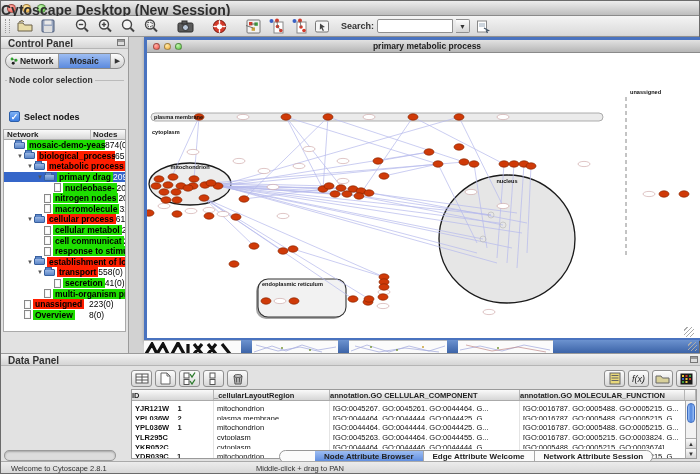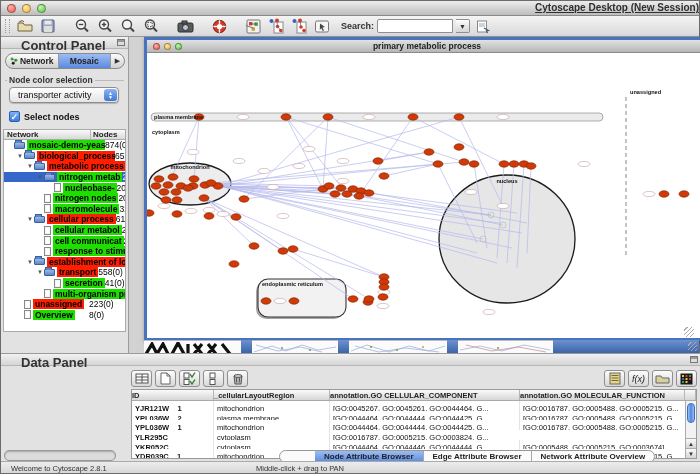--- a/index.html
+++ b/index.html
@@ -3,22 +3,22 @@
 <meta charset="utf-8">
 <style>
   * { margin:0; padding:0; box-sizing:border-box; }
   html,body { width:700px; height:474px; font-family:"Liberation Sans", sans-serif; background:#e8e8e8; overflow:hidden; }
   .app { position:absolute; left:0; top:0; width:700px; height:474px; border:1px solid #6b6b6b; background:#e4e4e4; }
 
   
   .titlebar { position:absolute; left:0; top:0; width:100%; height:15px;
     background:linear-gradient(#ededed,#bdbdbd); border-bottom:1px solid #8a8a8a;
     border-radius:5px 5px 0 0; }
-  .titlebar .title { position:absolute; left:0; right:0; top:1px; text-align:right;
-    font-size:10px; font-weight:bold; color:#2e2e2e;text-decoration:underline; }
+  .titlebar .title { position:absolute; left:0; right:0; top:1px; text-align:left;
+    font-size:14px; font-weight:bold; color:#2e2e2e;text-decoration:underline; }
   .lights { position:absolute; left:6px; top:3px; display:flex; gap:6px; }
   .light { width:9px; height:9px; border-radius:50%; border:1px solid rgba(0,0,0,.35); }
   .light.red { background:radial-gradient(circle at 35% 30%, #ffb0a8, #f3564a); }
   .light.yellow { background:radial-gradient(circle at 35% 30%, #ffe9a8, #f5b23c); }
   .light.green { background:radial-gradient(circle at 35% 30%, #c4f7b0, #58c43e); }
 
   
   .toolbar { position:absolute; left:0; top:15px; width:100%; height:21px;
     background:linear-gradient(#f4f4f4,#d9d9d9); border-bottom:1px solid #979797;
     display:flex; align-items:center; gap:3px; padding:8px 4px; }
@@ -27,21 +27,21 @@
   .tsep { width:8px; }
   .search-label { font-size:9px; font-weight:bold; color:#333; margin-left:6px; }
   .search-box { width:76px; height:14px; border:1px solid #8f8f8f; background:#fff; font-size:9px; padding:0 3px;
     border-radius:2px 0 0 2px; }
   .search-drop { width:14px; height:14px; border:1px solid #8f8f8f; border-left:none; background:linear-gradient(#fdfdfd,#d5d5d5);
     font-size:7px; color:#333; display:flex; align-items:center; justify-content:center; border-radius:0 2px 2px 0; }
 
   
   .cpanel { position:absolute; left:0; top:36px; width:128px; height:316px; background:#e2e2e2; border-right:1px solid #9a9a9a; }
   .panel-head { height:12px; background:linear-gradient(#f2f2f2,#d5d5d5); border-bottom:1px solid #b5b5b5;
-    font-size:13px; font-weight:bold; color:#333; padding:1px 20px; position:relative; }
+    font-size:10px; font-weight:bold; color:#333; padding:1px 7px; position:relative; }
   .float-ico { position:absolute; right:3px; top:2px; width:8px; height:7px; border:1px solid #777; background:#ddd; }
   .float-ico::after{ content:""; position:absolute; left:0; top:0; right:0; height:2px; background:#999; }
 
   .cp-tabs { position:absolute; left:4px; top:16px; width:120px; height:16px; display:flex;
     border:1px solid #8a8a8a; border-radius:8px; overflow:hidden; background:linear-gradient(#fdfdfd,#cfcfcf); }
   .cp-tab { flex:1; display:flex; align-items:center; justify-content:center; gap:2px;
     font-size:8.5px; font-weight:bold; color:#222; border-right:1px solid #9a9a9a; }
   .cp-tab.sel { background:linear-gradient(#9dbdf2,#5b8ade); }
   .cp-tab-arrow { width:13px; display:flex; align-items:center; justify-content:center; font-size:7px; color:#333; }
   .net-ico { width:8px; height:8px; }
@@ -285,27 +285,20 @@
       </div>
       <div class="cp-tab sel">
         <span>Mosaic</span>
       </div>
       <div class="cp-tab-arrow">▶</div>
     </div>
 
     <div class="group-line"></div>
     <span class="group-label">Node color selection</span>
 
-    <div class="mac-select">
-      <span>transporter activity</span>
-      <div class="stepper">
-          <span>▲</span>
-          <span>▼</span>
-        </div>
-    </div>
 
     <div class="chk-row">
       <div class="chk">✓</div>
       <span class="chk-label">Select nodes</span>
     </div>
 
     <div class="tree-head">
       <div class="c1">Network</div>
       <div class="c2">Nodes</div>
     </div>
@@ -331,21 +324,21 @@
           <span class="arr">▼</span>
           <span class="ticon folder"></span>
           <span class="tlabel red">metabolic process</span>
           <span class="tspacer"></span>
           <span class="tcount">280(0)</span>
         </div>
         <div class="tree-row sel">
           <span class="ind" style="width: 32px;"></span>
           <span class="arr">▼</span>
           <span class="ticon folder"></span>
-          <span class="tlabel green">nitrogen metab</span>
+          <span class="tlabel green">primary drag</span>
           <span class="tspacer"></span>
           <span class="tcount">209(...</span>
         </div>
         <div class="tree-row">
           <span class="ind" style="width: 42px;"></span>
           <span class="arr"></span>
           <span class="ticon doc"></span>
           <span class="tlabel green">nucleobase-</span>
           <span class="tspacer"></span>
           <span class="tcount">209(0)</span>
@@ -754,20 +747,21 @@
             </div>
             <div class="dtr">
               <div class="col-id">YPL036W__1</div>
               <div class="col-region">mitochondrion</div>
               <div class="col-comp">[GO:0044464, GO:0044444, GO:0044425, G...</div>
               <div class="col-func">[GO:0016787, GO:0005488, GO:0005215, G...</div>
             </div>
             <div class="dtr">
               <div class="col-id">YLR295C</div>
               <div class="col-region">cytoplasm</div>
+              <div class="col-comp">[GO:0045263, GO:0044464, GO:0044455, G...</div>
               <div class="col-func">[GO:0016787, GO:0005215, GO:0003824, G...</div>
             </div>
             <div class="dtr">
               <div class="col-id">YKR052C</div>
               <div class="col-region">cytoplasm</div>
               <div class="col-comp">[GO:0044464, GO:0044446, GO:0044444, G...</div>
               <div class="col-func">[GO:0005488, GO:0005215, GO:0003674]</div>
             </div>
             <div class="dtr">
               <div class="col-id">YDR039C__1</div>
@@ -779,22 +773,22 @@
         <div class="vsb">
           <div class="vsb-thumb"></div>
           <div class="vsb-btn" style="bottom:10px;">▲</div>
           <div class="vsb-btn" style="bottom:0;">▼</div>
         </div>
       </div>
     </div>
 
     <div class="dp-tabs">
       <div class="dp-tab sel">Node Attribute Browser</div>
-      <div class="dp-tab">Edge Attribute Browser</div>
-      <div class="dp-tab">Network Attribute Overview</div>
+      <div class="dp-tab">Edge Attribute Welcome</div>
+      <div class="dp-tab">Network Attribute Session</div>
     </div>
   </div>
 
   <div class="statusbar">
     <div class="mem-pill"></div>
     <span class="status-item" style="left:10px;">Welcome to Cytoscape 2.8.1</span>
     <span class="status-item" style="left:112px;margin-top:20px;">Right-click + drag to ZOOM</span>
     <span class="status-item" style="left:255px;">Middle-click + drag to PAN</span>
   </div>
 

